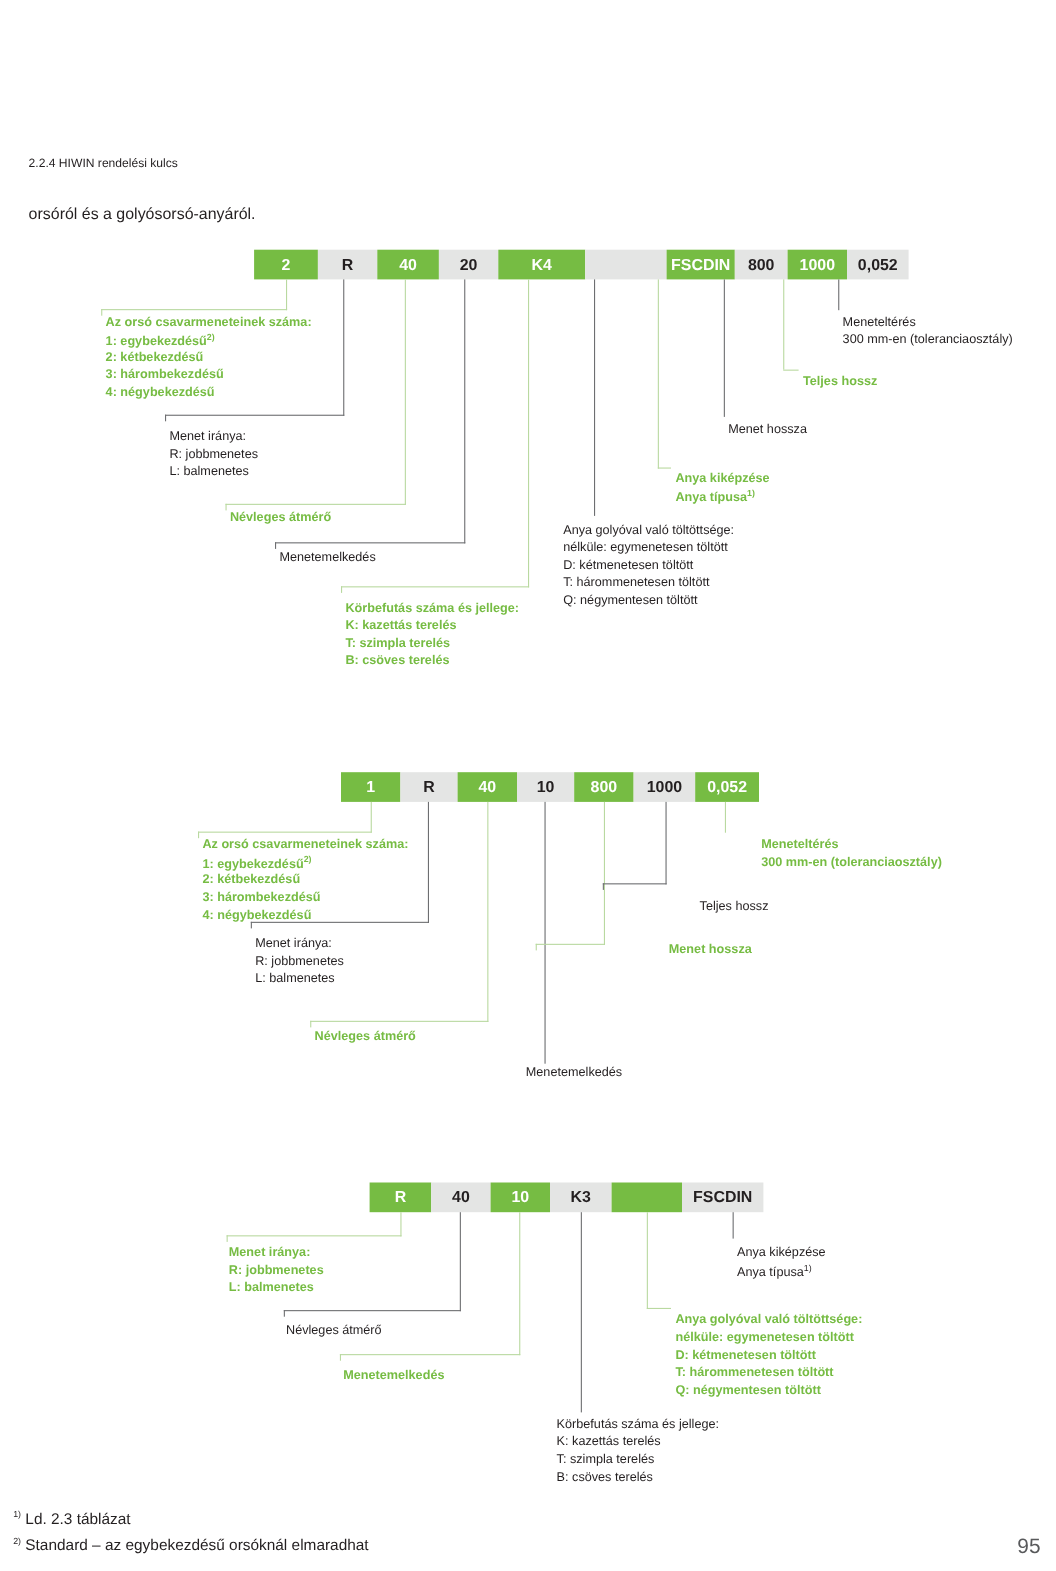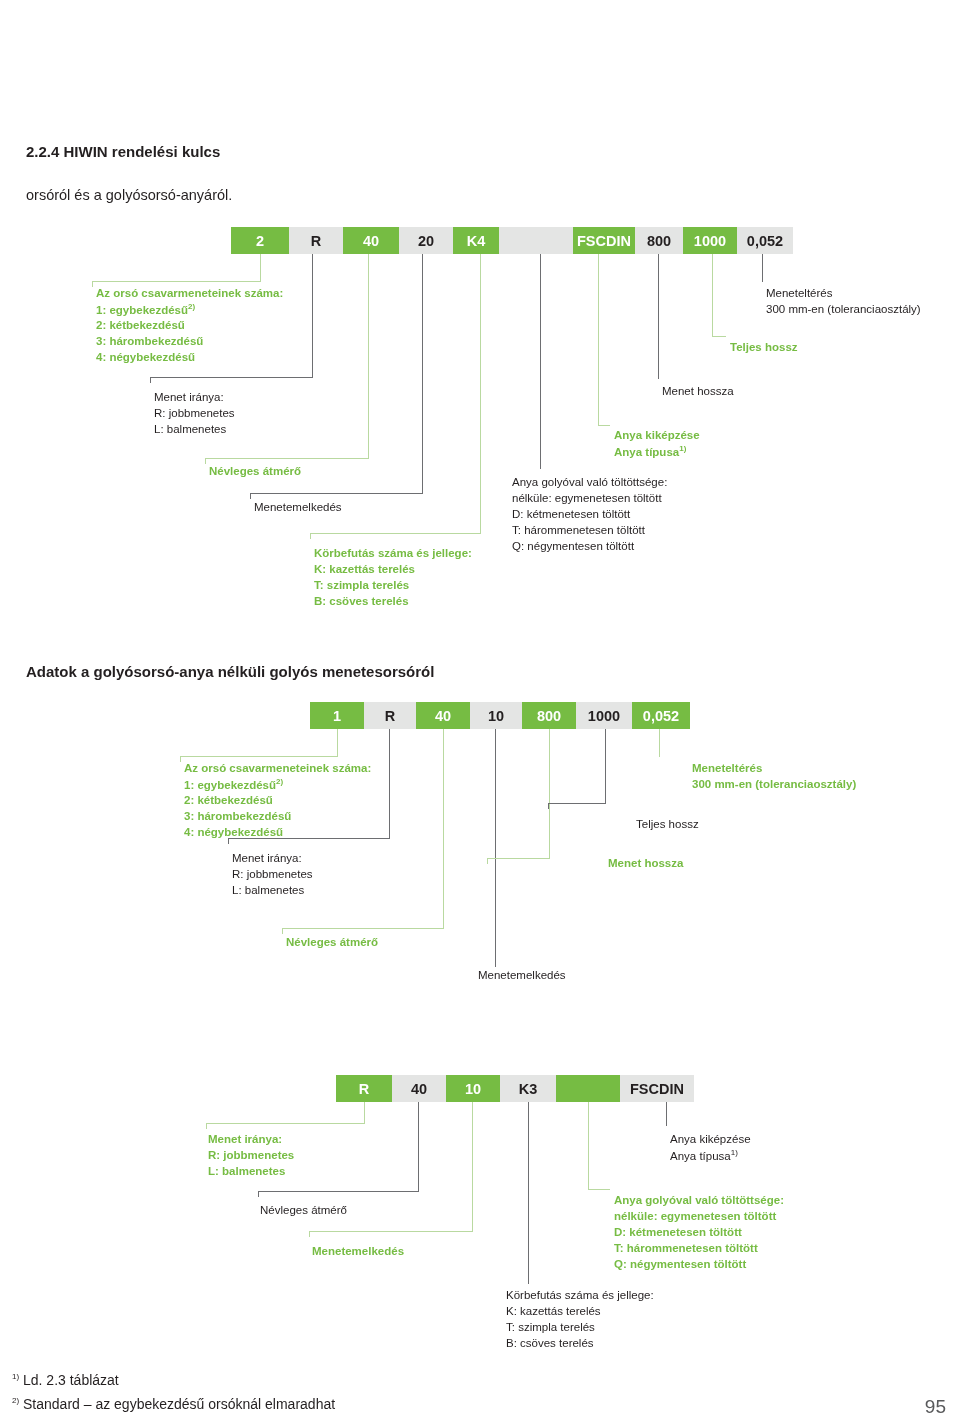--- a/index.html
+++ b/index.html
@@ -23,21 +23,21 @@
     display:inline-block;
   }
   .logo-reg{font-size:17px;font-style:normal;vertical-align:super;}
   .logo-sub{
     color:#e03a3e;font-size:17.5px;letter-spacing:.4px;
     margin-top:8px;font-family:"Liberation Sans",sans-serif;
   }
 
   
   .h-sec{
-    position:absolute;font-size:15px;font-weight:bold;
+    position:absolute;font-size:11px;font-weight:normal;
     color:#231f20;letter-spacing:0px;
   }
   .p-intro{
     position:absolute;font-size:14.5px;line-height:1.55;color:#231f20;
   }
   .h-block{position:absolute;font-size:15px;font-weight:bold;color:#231f20;}
 
   
   .keyrow{position:absolute;display:flex;height:27px;}
   .cell{
@@ -80,21 +80,21 @@
 
 
   <div class="h-sec" style="left:26px;top:143px;">2.2.4 HIWIN rendelési kulcs</div>
   <div class="p-intro" style="left:26px;top:184px;">orsóról és a golyósorsó-anyáról.</div>
 
   <div class="keyrow" id="d1row" style="left:231px;top:227px;">
       <div class="cell g" style="width: 58px;">2</div>
       <div class="cell w" style="width: 54px;">R</div>
       <div class="cell g" style="width: 56px;">40</div>
       <div class="cell w" style="width: 54px;">20</div>
-      <div class="cell g" style="width: 46px;">K4</div>
+      <div class="cell g" style="width: 79px;">K4</div>
       <div class="cell w" style="width: 74px;"></div>
       <div class="cell g" style="width: 62px;">FSCDIN</div>
       <div class="cell w" style="width: 48px;">800</div>
       <div class="cell g" style="width: 54px;">1000</div>
       <div class="cell w" style="width: 56px;">0,052</div>
     </div>
 
   <div class="ln v green" style="left:260px;top:254px;height:28px;"></div>
   <div class="ln h green" style="left:92px;top:281px;width:169px;"></div>
   <div class="ln v green" style="left:92px;top:281px;height:6px;"></div>
@@ -153,21 +153,20 @@
 
   <div class="lbl green" style="left:614px;top:427px;">Anya kiképzése</div>
   <div class="lbl green" style="left:614px;top:443px;"><span>Anya típusa</span><span class="sup">1)</span></div>
 
   <div class="lbl dark" style="left:662px;top:383px;">Menet hossza</div>
   <div class="lbl green" style="left:730px;top:339px;">Teljes hossz</div>
 
   <div class="lbl dark" style="left:766px;top:285px;">Meneteltérés</div>
   <div class="lbl dark" style="left:766px;top:301px;">300 mm-en (toleranciaosztály)</div>
 
-  <div class="h-block" style="left:26px;top:663px;">Adatok a golyósorsó-anya nélküli golyós menetesorsóról</div>
 
   <div class="keyrow" id="d2row" style="left:310px;top:702px;">
       <div class="cell g" style="width: 54px;">1</div>
       <div class="cell w" style="width: 52px;">R</div>
       <div class="cell g" style="width: 54px;">40</div>
       <div class="cell w" style="width: 52px;">10</div>
       <div class="cell g" style="width: 54px;">800</div>
       <div class="cell w" style="width: 56px;">1000</div>
       <div class="cell g" style="width: 58px;">0,052</div>
     </div>

